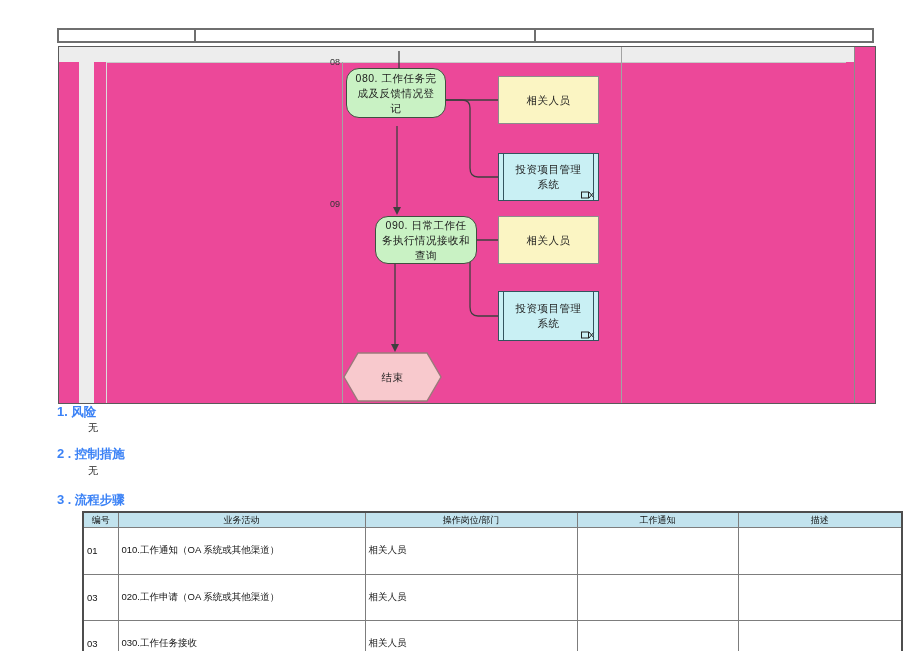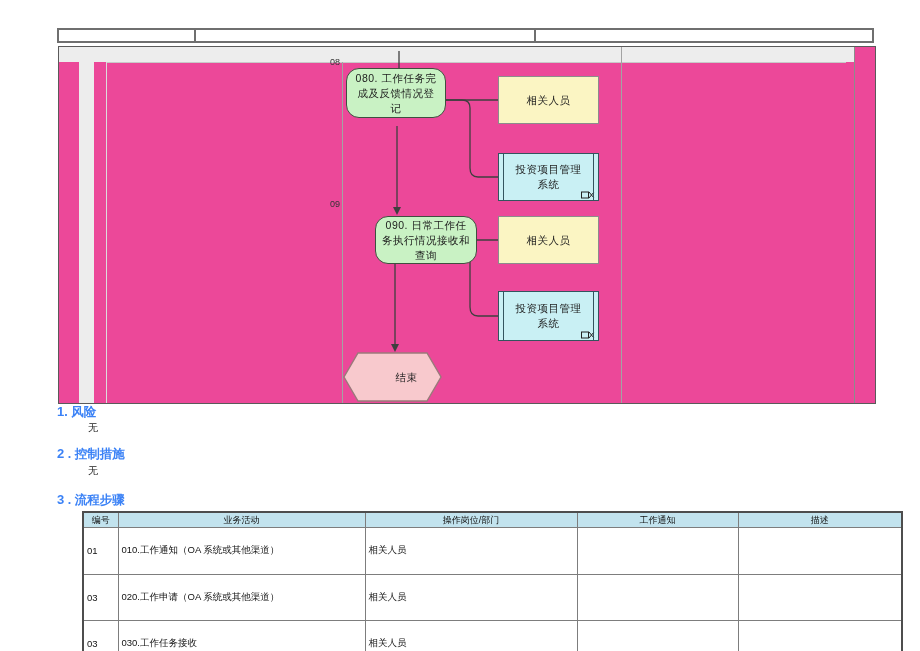--- a/index.html
+++ b/index.html
@@ -64,21 +64,21 @@
   .system::before{left:4px;} .system::after{right:4px;}
   .sys-icon{position:absolute;right:3px;bottom:1px;width:14px;height:8px;}
   .sys-icon line,.sys-icon rect{stroke:#222;stroke-width:1;fill:none;}
 
   .t080{left:287px;top:21px;width:100px;height:50px;}
   .r080{left:439px;top:29px;width:101px;height:48px;}
   .s080{left:439px;top:106px;width:101px;height:48px;}
   .t090{left:285px;top:169px;width:102px;height:48px;margin-left:31px;}
   .r090{left:439px;top:169px;width:101px;height:48px;}
   .s090{left:439px;top:244px;width:101px;height:50px;}
-  .end-label{left:299px;top:306px;width:97px;height:48px;background:transparent;border:none;}
+  .end-label{left:285px;top:306px;width:97px;height:48px;background:transparent;border:none;}
 
   
   .section-h{position:absolute;left:57px;font-size:12.5px;font-weight:bold;color:#3b82f6;}
   .section-h .num{font-size:13px;}
   .sec1{top:404px;} .sec2{top:446px;} .sec3{top:492px;}
   .section-c{position:absolute;left:88px;font-size:10px;color:#222;}
   .sc1{top:421px;} .sc2{top:464px;}
 
   
   table.steps{

